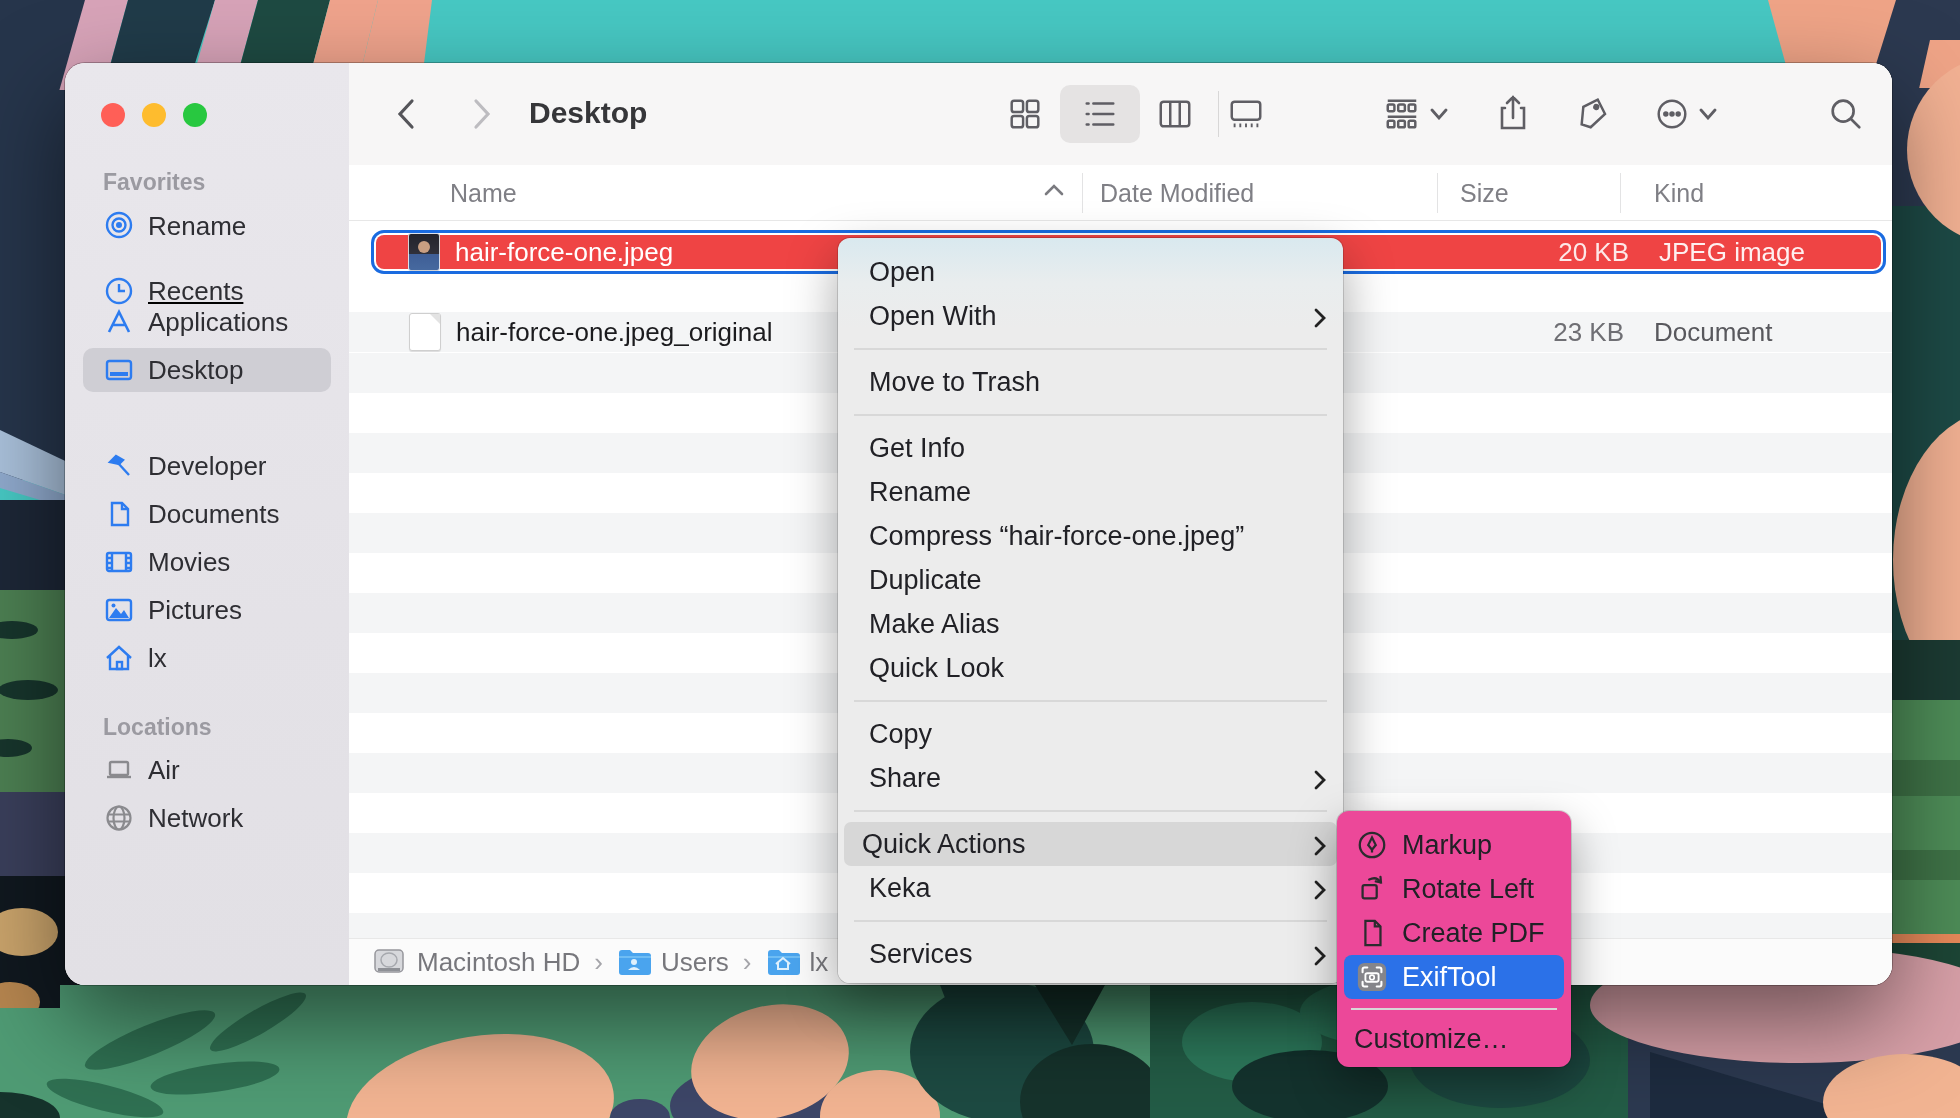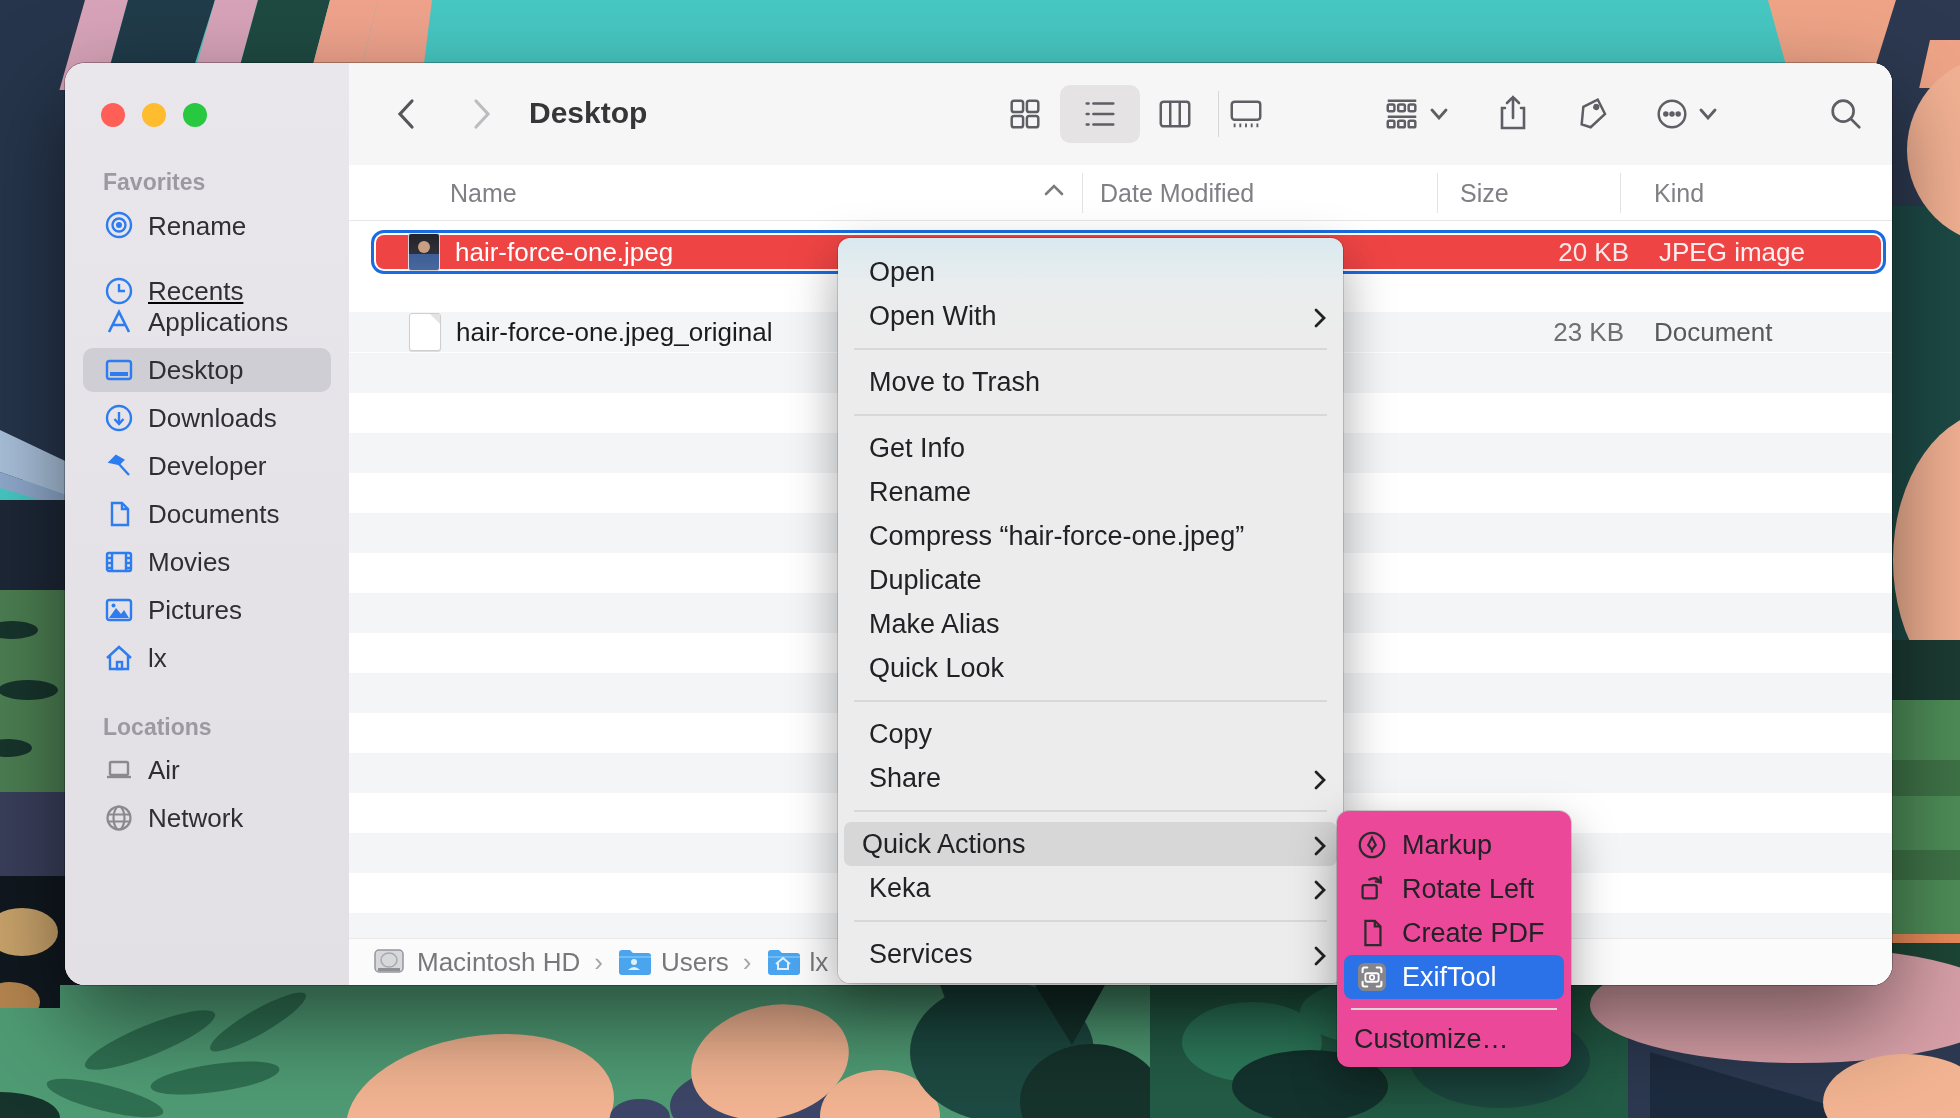--- a/index.html
+++ b/index.html
@@ -197,29 +197,20 @@
       <span class="side-txt">Applications</span>
     </div>
     <div class="side-item sel" style="top:285px;">
       <span class="side-ico">
         <svg width="30" height="30" viewBox="0 0 30 30" fill="none" stroke="#2d7cf0" stroke-width="2.4">
           <rect x="3" y="6" width="24" height="18" rx="2.5"></rect>
             <rect x="6" y="17" width="18" height="4" fill="#2d7cf0" stroke="none"></rect>
         </svg>
         </span>
       <span class="side-txt">Desktop</span>
-    </div>
-    <div class="side-item" style="top:333px;">
-      <span class="side-ico">
-        <svg width="30" height="30" viewBox="0 0 30 30" fill="none" stroke="#2d7cf0" stroke-width="2.4">
-          <circle cx="15" cy="15" r="12"></circle>
-            <path d="M15,9 V20 M10.5,16 L15,21 L19.5,16"></path>
-        </svg>
-        </span>
-      <span class="side-txt">Downloads</span>
     </div>
     <div class="side-item" style="top:381px;">
       <span class="side-ico">
         <svg width="30" height="30" viewBox="0 0 30 30" fill="none" stroke="#2d7cf0" stroke-width="2.4">
           <path d="M6,11 L12,5 L19,9 L15,13 Z" fill="#2d7cf0"></path>
             <path d="M14,12 L25,24"></path>
         </svg>
         </span>
       <span class="side-txt">Developer</span>
     </div>

